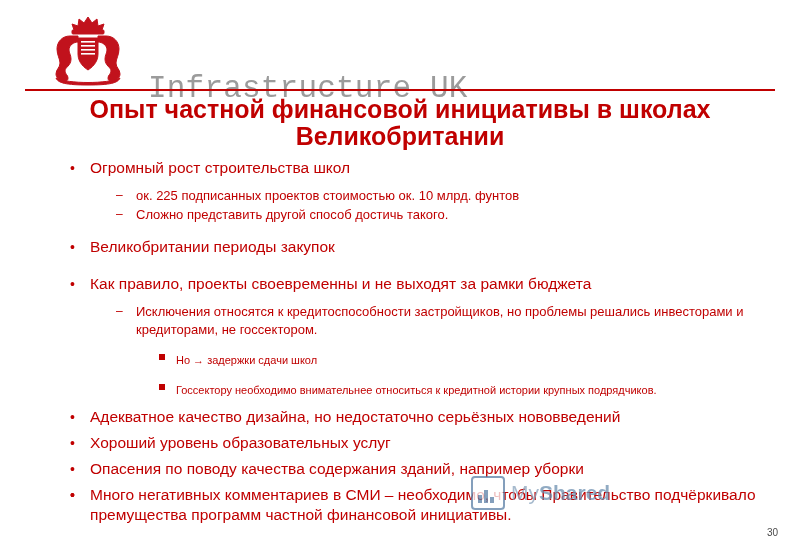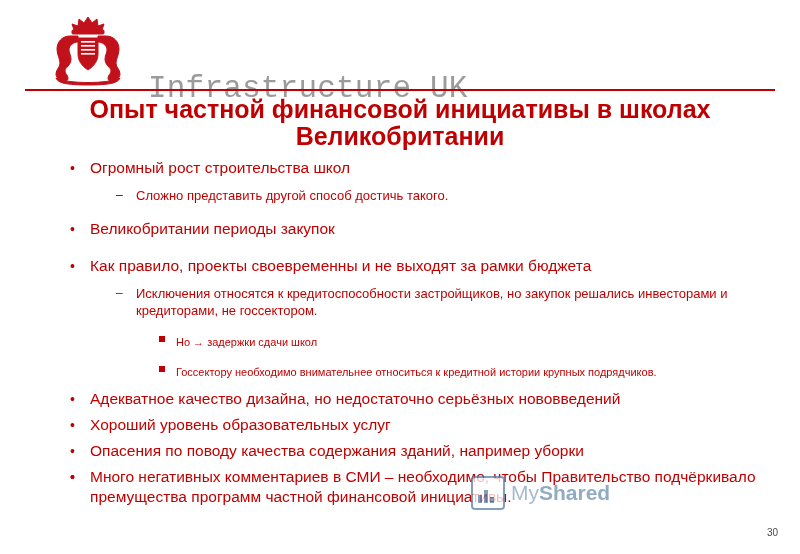--- a/index.html
+++ b/index.html
@@ -215,38 +215,39 @@
   <div class="title">Опыт частной финансовой инициативы в школах Великобритании</div>
 
   <div class="body">
     <ul>
       <li class="l1">
         <span class="bullet">•</span>
         <span>Огромный рост строительства школ</span>
       </li>
       <li class="l2">
         <span class="bullet">–</span>
+        <span>ок. 225 подписанных проектов стоимостью ок. 10 млрд. фунтов</span>
       </li>
       <li class="l2">
         <span class="bullet">–</span>
         <span>Сложно представить другой способ достичь такого.</span>
       </li>
       <li class="gap-md"></li>
       <li class="l1">
         <span class="bullet">•</span>
         <span>Великобритании периоды закупок</span>
       </li>
       <li class="gap-sm"></li>
       <li class="l1">
         <span class="bullet">•</span>
         <span>Как правило, проекты своевременны и не выходят за рамки бюджета</span>
       </li>
       <li class="l2">
         <span class="bullet">–</span>
-        <span>Исключения относятся к кредитоспособности застройщиков, но закупок решались инвесторами и кредиторами, не госсектором.</span>
+        <span>Исключения относятся к кредитоспособности застройщиков, но проблемы решались инвесторами и кредиторами, не госсектором.</span>
       </li>
       <li class="l3">
         <span class="bullet"></span>
         <span>Но → задержки сдачи школ</span>
       </li>
       <li class="l3">
         <span class="bullet"></span>
         <span>Госсектору необходимо внимательнее относиться к кредитной истории крупных подрядчиков.</span>
       </li>
       <li class="gap-sm"></li>

